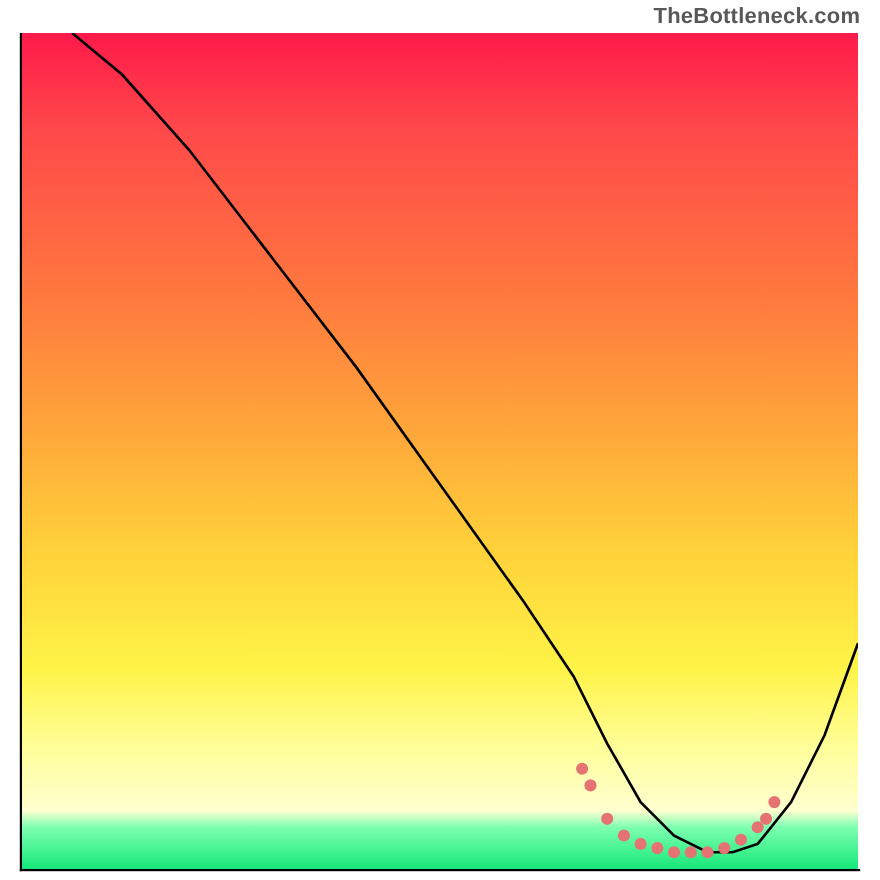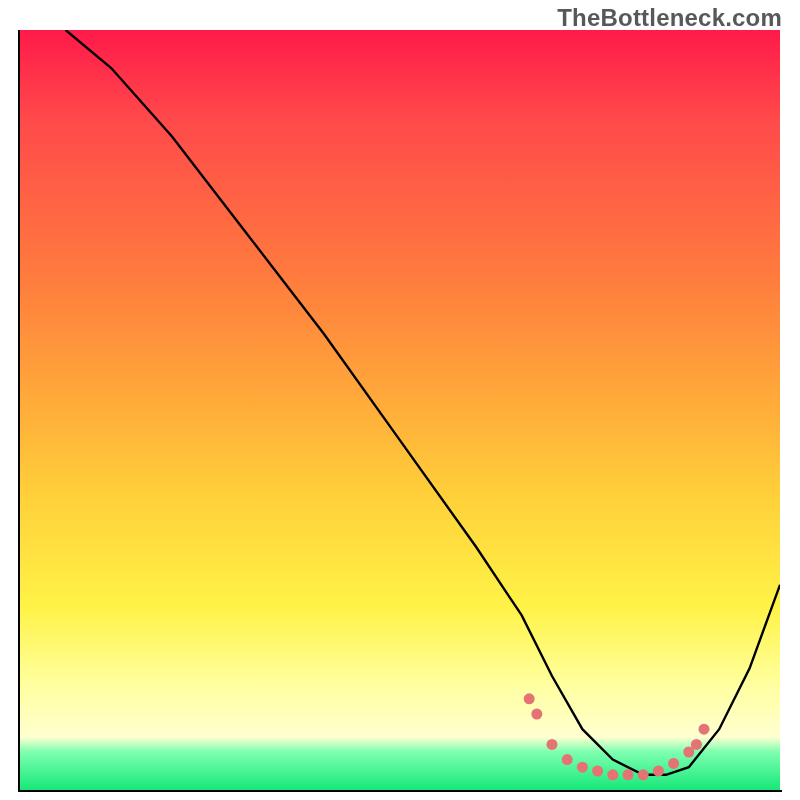--- a/index.html
+++ b/index.html
@@ -60,21 +60,21 @@
   .axis-bottom {
     left: 18px;
     top: 790px;
     width: 764px;
     height: 2px;
   }
   .watermark {
     position: absolute;
     top: 4px;
     right: 18px;
-    font-size: 24px;
+    font-size: 20px;
     font-weight: 600;
     color: #58585a;
     letter-spacing: 0.2px;
   }
 </style>
 </head>
 <body>
 
 <div class="stage">
 

